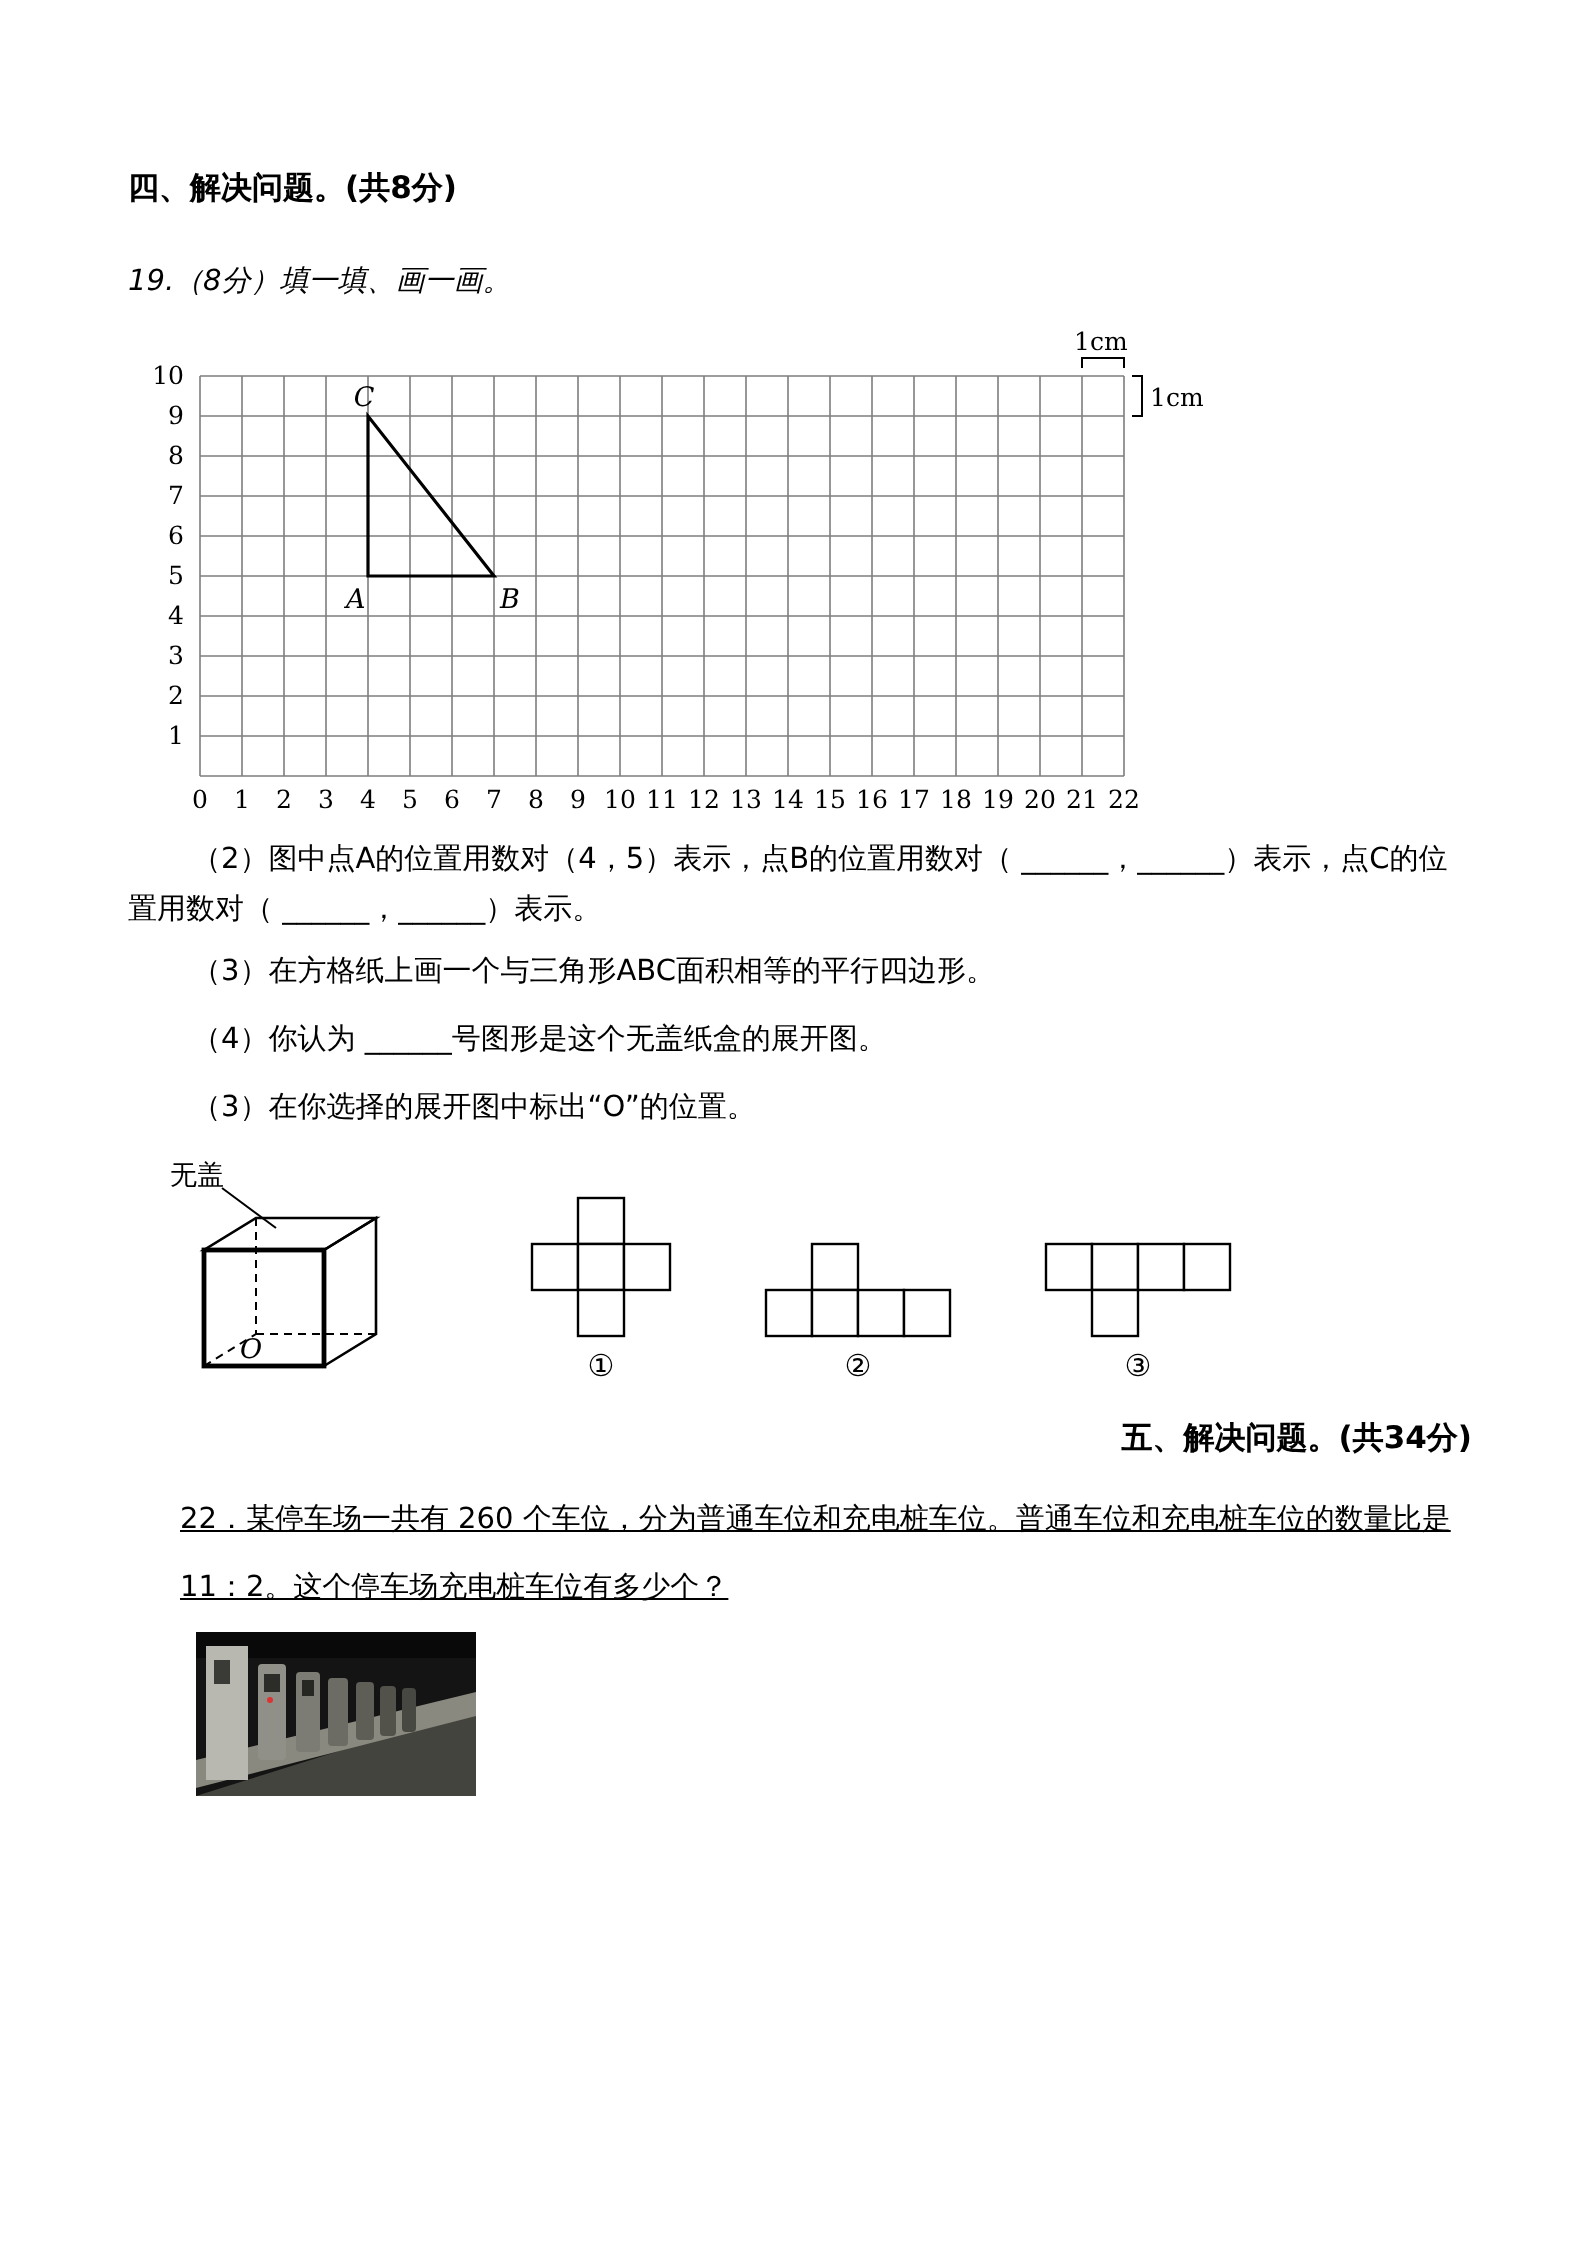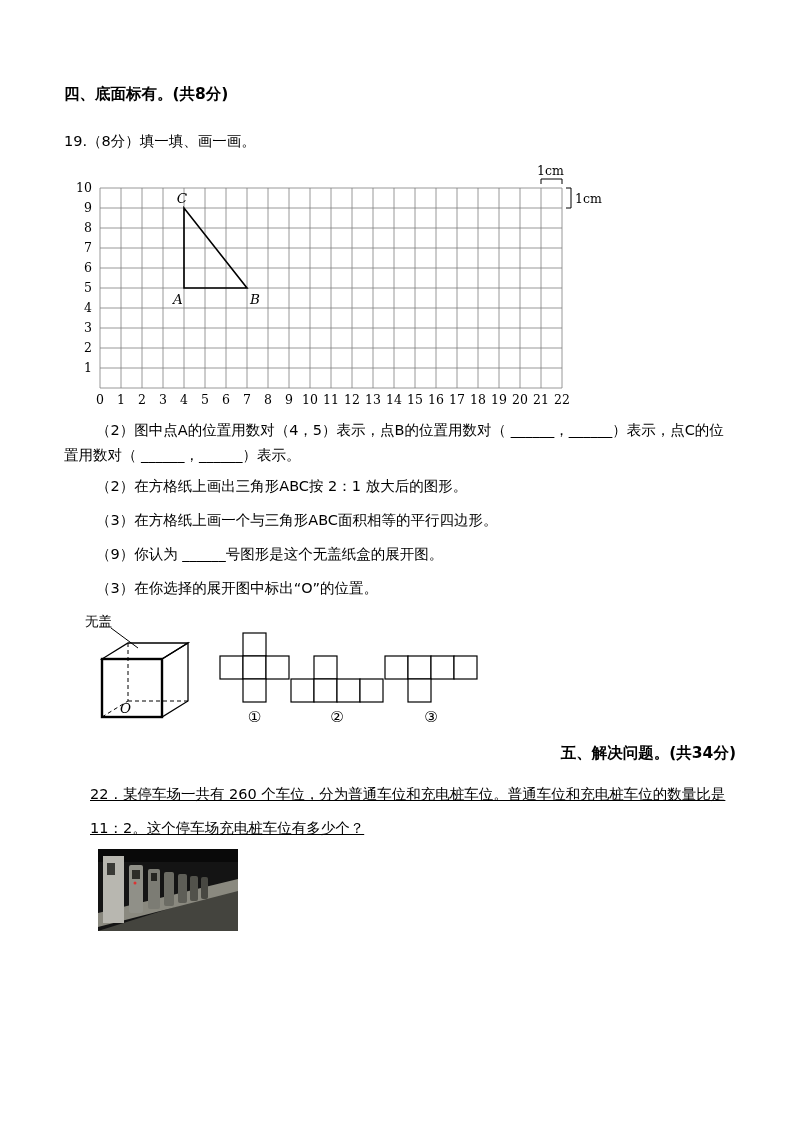--- a/index.html
+++ b/index.html
@@ -5,39 +5,39 @@
   html,body{margin:0;padding:0;background:#888;}
   .page{
     width:794px;height:1123px;margin:0 auto;background:#fff;
     box-sizing:border-box;padding:84px 58px 0 64px;
     font-family:"DejaVu Sans",sans-serif;font-size:14.5px;color:#000;
     overflow:hidden;position:relative;
   }
   p{margin:0 0 8px;line-height:1.72;}
   .sec-title{font-weight:bold;font-size:15.5px;margin:0 0 24px;}
   .sec-title2{font-weight:bold;font-size:15.5px;margin:18px 0 18px;text-align:right;}
-  .stem{margin:0 0 4px;}
+  .stem{margin:0 0 4px;font-style:italic;}
   .indent{text-indent:32px;margin:0 0 6px;}
   .ml32{margin-left:32px;margin-bottom:9px;}
   .hang{padding-left:32px;text-indent:-32px;margin:0 0 14px;}
   .grid-fig{margin:2px 0 8px 10px;}
-  .fig-row{display:flex;align-items:flex-end;margin:12px 0 6px 20px;}
+  .fig-row{display:flex;align-items:flex-end;gap:46px;margin:12px 0 6px 20px;}
   .net-col{display:flex;flex-direction:column;align-items:center;}
   .net-label{font-size:15px;margin-top:7px;line-height:1;}
   .q22-block{margin-left:26px;margin-top:4px;}
   .q22-block p{margin:0 0 9px;text-decoration:underline;}
   .photo-wrap{margin:8px 0 0 8px;}
   svg{display:block;}
 </style>
 </head>
 <body>
 
 <div class="page">
 
-  <div class="sec-title">四、底面标有。(共8分)</div>
+  <div class="sec-title">四、解决问题。(共8分)</div>
 
   <p class="stem">19.（8分）填一填、画一画。</p>
 
   <div class="grid-fig">
       <svg width="540" height="252" viewBox="0 0 540 252">
         <g stroke="#7d7d7d" stroke-width="0.8">
           <line x1="26" y1="30" x2="26" y2="230"></line>
           <line x1="47" y1="30" x2="47" y2="230"></line>
           <line x1="68" y1="30" x2="68" y2="230"></line>
           <line x1="89" y1="30" x2="89" y2="230"></line>
@@ -116,24 +116,23 @@
         <g font-family="DejaVu Serif, serif" font-size="12.5" fill="#000">
           <path d="M 467 26 L 467 21 L 488 21 L 488 26" fill="none" stroke="#000" stroke-width="1"></path>
           <text x="463" y="17">1cm</text>
           <path d="M 492 30 L 497 30 L 497 50 L 492 50" fill="none" stroke="#000" stroke-width="1"></path>
           <text x="501" y="45">1cm</text>
         </g>
       </svg>
     </div>
 
   <p class="indent">（2）图中点A的位置用数对（4，5）表示，点B的位置用数对（ ______，______）表示，点C的位置用数对（ ______，______）表示。</p>
-  <p class="ml32">（2）在方格纸上画出三角形ABC按 2：1 放大后的图形。</p>
   <p class="ml32">（3）在方格纸上画一个与三角形ABC面积相等的平行四边形。</p>
 
-  <p class="ml32">（9）你认为 ______号图形是这个无盖纸盒的展开图。</p>
+  <p class="ml32">（4）你认为 ______号图形是这个无盖纸盒的展开图。</p>
   <p class="ml32">（3）在你选择的展开图中标出“O”的位置。</p>
 
   <div class="fig-row">
     <div>
       <svg width="135" height="112" viewBox="0 0 135 112">
         <text x="1" y="13" font-size="13.5" fill="#000">无盖</text>
         <line x1="27" y1="15" x2="54" y2="35" stroke="#000" stroke-width="1"></line>
 
         <path d="M44 30 L44 88" stroke="#000" stroke-width="1" stroke-dasharray="4 3" fill="none"></path>
         <path d="M44 88 L104 88" stroke="#000" stroke-width="1" stroke-dasharray="4 3" fill="none"></path>

